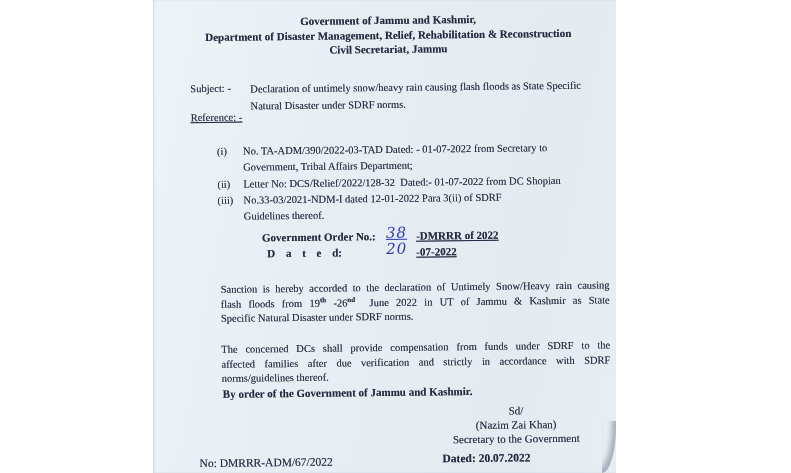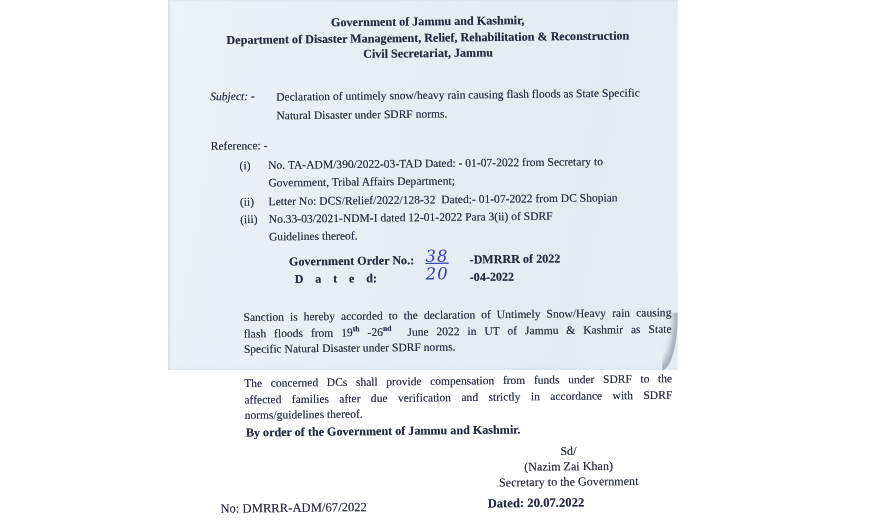--- a/index.html
+++ b/index.html
@@ -8,21 +8,21 @@
     background: #ffffff;
     overflow: hidden;
     font-family: "Liberation Serif", "DejaVu Serif", serif;
     position: relative;
   }
   .stage { position: absolute; top: 0; left: 0; width: 791px; height: 473px; }
 
   .paper {
     position: absolute;
     left: 153px; top: 0;
-    width: 463px; height: 336px;
+    width: 463px; height: 473px;
     background: linear-gradient(100deg, #edf3f7 0%, #e6edf3 45%, #e3ebf1 80%, #e7eef3 100%);
     box-shadow: inset 1px 0 2px rgba(150,165,180,0.35);
   }
   .corner-fold {
     position: absolute;
     right: 0; bottom: 0;
     width: 14px; height: 52px;
     border-bottom-right-radius: 100% 90%;
     box-shadow: inset -4px -4px 5px rgba(90,100,120,0.45);
   }
@@ -35,24 +35,24 @@
     font-size: 10.5px;
     text-shadow: 0 0 0.6px rgba(36,43,64,0.55);
   }
 
   .hdr {
     position: absolute; top: 13px; left: 14px; right: 2px;
     text-align: center;
     font-weight: bold; font-size: 11px; line-height: 14.6px;
   }
 
-  .subject-label { position: absolute; left: 39px; top: 81px; font-style: italic; }
+  .subject-label { position: absolute; left: 39px; top: 81px; }
   .subject-text  { position: absolute; left: 99px; top: 80px; width: 362px; line-height: 16.8px; }
 
-  .ref-label { position: absolute; left: 39px; top: 126px; }
+  .ref-label { position: absolute; left: 39px; top: 110px; text-decoration: underline; }
   .ref-items { position: absolute; left: 65px; top: 142px; width: 372px; line-height: 16.3px; }
   .ref-item  { display: flex; }
   .ref-num   { width: 26px; flex: 0 0 26px; }
   .ref-text  { flex: 1; }
 
   .order-block { position: absolute; left: 109px; top: 226px; font-weight: bold; font-size: 11px; }
   .order-line  { height: 16px; white-space: nowrap; }
   .order-line2 { padding-left: 5px; }
   .ol-label1 { display: inline-block; width: 103px; }
   .ol-label2 { display: inline-block; width: 92px; word-spacing: 8px; }
@@ -62,21 +62,21 @@
     font-weight: normal;
     color: #2d3bb4;
     font-size: 15px;
     letter-spacing: 1px;
     position: relative; top: -2px;
     text-shadow: none;
     display: inline-block;
   }
   .hw1 { margin-left: 21px; text-decoration: underline; }
   .hw2 { margin-left: 27px; }
-  .ol-suffix { margin-left: 19px; }
+  .ol-suffix { margin-left: 9px; text-decoration: underline; }
 
   .para { position: absolute; left: 67px; width: 389px; line-height: 14.5px; }
   .para1 { top: 281px; }
   .para2 { top: 341px; }
   .jline { text-align: justify; text-align-last: justify; }
   .jline.last { text-align-last: left; }
   sup { font-size: 7px; line-height: 0; font-weight: bold; }
 
   .by-order { position: absolute; left: 68px; top: 386px; font-weight: bold; font-size: 11px; }
 
@@ -126,21 +126,21 @@
             <div>Guidelines thereof.</div>
           </div>
         </div>
       </div>
 
       <div class="order-block">
         <div class="order-line">
           <span class="ol-label1">Government Order No.:</span><span class="hw hw1">38</span><span class="ol-suffix">-DMRRR of 2022</span>
         </div>
         <div class="order-line order-line2">
-          <span class="ol-label2">D a t e d:</span><span class="hw hw2">20</span><span class="ol-suffix">-04-2022</span>
+          <span class="ol-label2">D a t e d:</span><span class="hw hw2">20</span><span class="ol-suffix">-07-2022</span>
         </div>
       </div>
 
       <div class="para para1">
         <div class="jline">Sanction is hereby accorded to the declaration of Untimely Snow/Heavy rain causing</div>
         <div class="jline"><span>flash floods from 19</span><sup>th</sup><span> -26</span><sup>nd</sup><span>&nbsp; June 2022 in UT of Jammu &amp; Kashmir as State</span></div>
         <div class="jline last">Specific Natural Disaster under SDRF norms.</div>
       </div>
 
       <div class="para para2">

